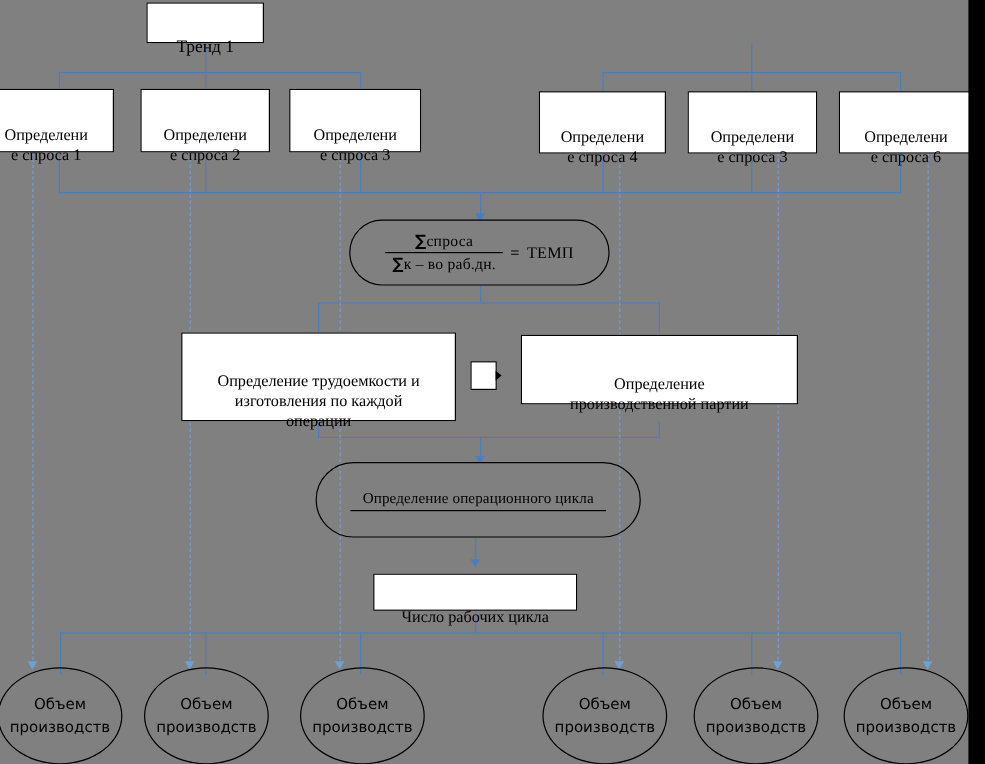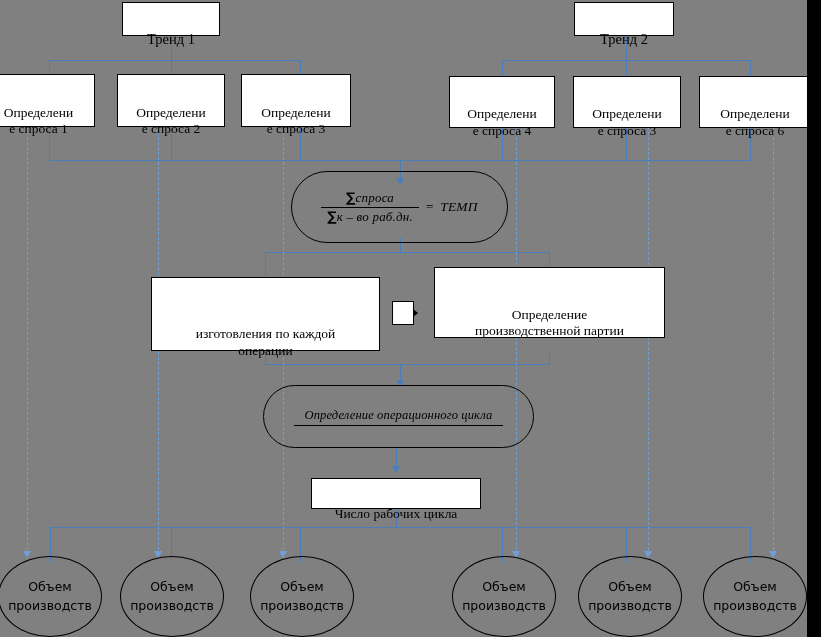--- a/index.html
+++ b/index.html
@@ -68,21 +68,21 @@
 
   
   .frac{display:inline-block;vertical-align:middle;text-align:center;}
   .frac .num{display:block;padding:0 6px 1px 6px;border-bottom:1px solid #000;}
   .frac .den{display:block;padding:1px 6px 0 6px;}
   .formula-row{display:flex;align-items:center;justify-content:center;gap:6px;
                font-size:13px;letter-spacing:.2px;}
   .sig{font-family:"DejaVu Sans", sans-serif;font-weight:bold;font-size:13px;}
   .eq{font-size:13.5px;}
 
-  .cycle-frac{font-size:12.6px;text-align:right;letter-spacing:.1px;font-style:italic;}
+  .cycle-frac{font-size:12.6px;text-align:right;letter-spacing:.1px;}
   .cycle-frac .num{display:block;padding:0 10px 2px 10px;border-bottom:1px solid #000;}
   .cycle-frac .den{display:block;padding:2px 10px 0 10px;}
 
   
   .ln{position:absolute;z-index:10;}
   .h-solid{border-top:1px solid #4A7EBB;}
   .v-solid{border-left:1px solid #4A7EBB;}
   .v-dash{border-left:1px dashed #6F9FD8;}
 
   .arrow-solid,.arrow-dash{
@@ -167,23 +167,20 @@
   <div class="ln v-dash" style="left:648px;top:127px;height:428px;"></div>
   <div class="arrow-dash" style="left:644px;top:551px;"></div>
 
   <div class="ln v-dash" style="left:773px;top:127px;height:428px;"></div>
   <div class="arrow-dash" style="left:769px;top:551px;"></div>
 
   <div class="node trend" style="left:122px;top:2px;width:98px;height:34px;">
     <span class="node-text">Тренд 1</span>
   </div>
 
-  <div class="node trend" style="left:574px;top:2px;width:100px;height:34px;">
-    <span class="node-text">Тренд 2</span>
-  </div>
 
   <div class="node demand" style="left:-18px;top:74px;width:113px;height:53px;">
     <span class="node-text">
       <span>Определени</span><br>
       <span>е спроса 1</span>
     </span>
   </div>
 
   <div class="node demand" style="left:117px;top:74px;width:108px;height:53px;">
     <span class="node-text">
@@ -213,45 +210,45 @@
     </span>
   </div>
 
   <div class="node demand" style="left:699px;top:76px;width:112px;height:52px;">
     <span class="node-text">
       <span>Определени</span><br>
       <span>е спроса 6</span>
     </span>
   </div>
 
-  <div class="oval stadium" style="left:291px;top:171px;width:217px;height:72px;font-style:italic;">
+  <div class="oval stadium" style="left:291px;top:183px;width:217px;height:55px;">
     <div class="formula-row">
       <span class="frac">
         <span class="num"><span class="sig">∑</span><span>спроса</span></span>
         <span class="den"><span class="sig">∑</span><span>к – во раб.дн.</span></span>
       </span>
       <span class="eq">=</span>
       <span class="eq">ТЕМП</span>
     </div>
   </div>
 
   <div class="node plain-box" style="left:151px;top:277px;width:229px;height:74px;">
     <span class="node-text">
-      <br>
+      <span>Определение трудоемкости и</span><br>
       <span>изготовления по каждой</span><br>
       <span>операции</span>
     </span>
   </div>
 
   <div class="node tiny-box" style="left:392px;top:301px;width:22px;height:24px;">
     <span class="node-text"></span>
   </div>
   <div class="mini-arrow" style="left:413px;top:309px;"></div>
 
-  <div class="node plain-box" style="left:434px;top:267px;width:231px;height:71px;">
+  <div class="node plain-box" style="left:434px;top:279px;width:231px;height:58px;">
     <span class="node-text">
       <span>Определение</span><br>
       <span>производственной партии</span>
     </span>
   </div>
 
   <div class="oval stadium" style="left:263px;top:385px;width:271px;height:63px;">
     <div class="cycle-frac">
       <span class="num">Определение операционного цикла</span>
     </div>

